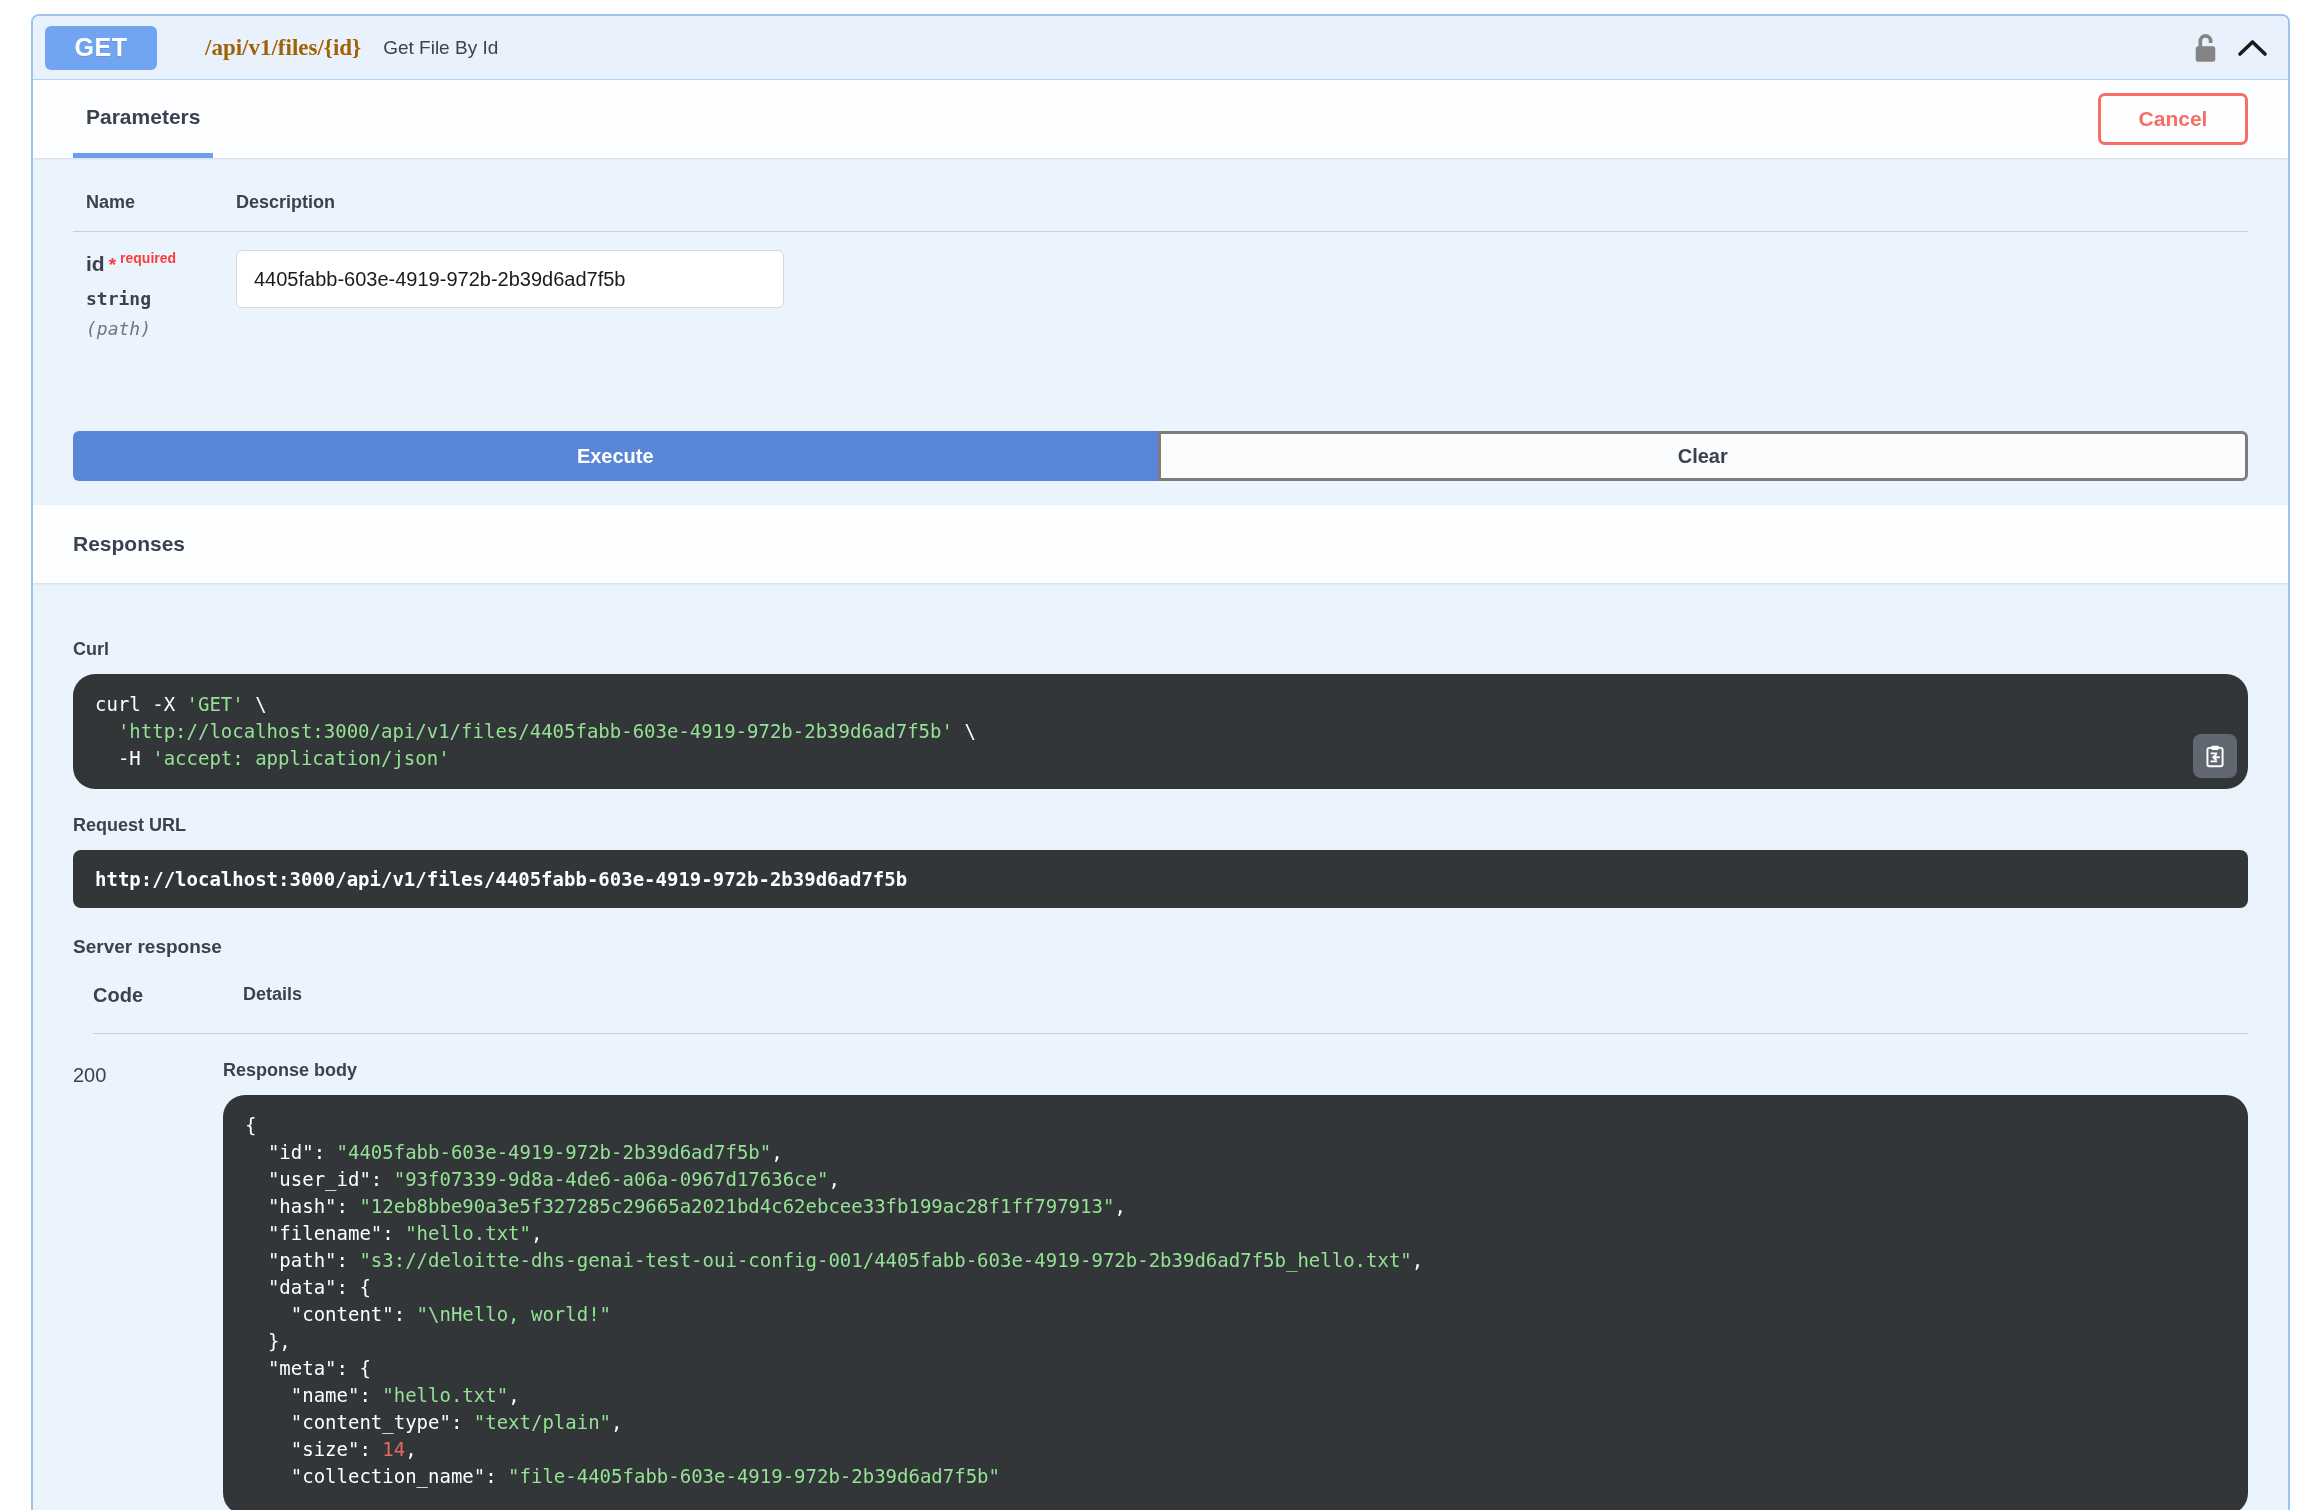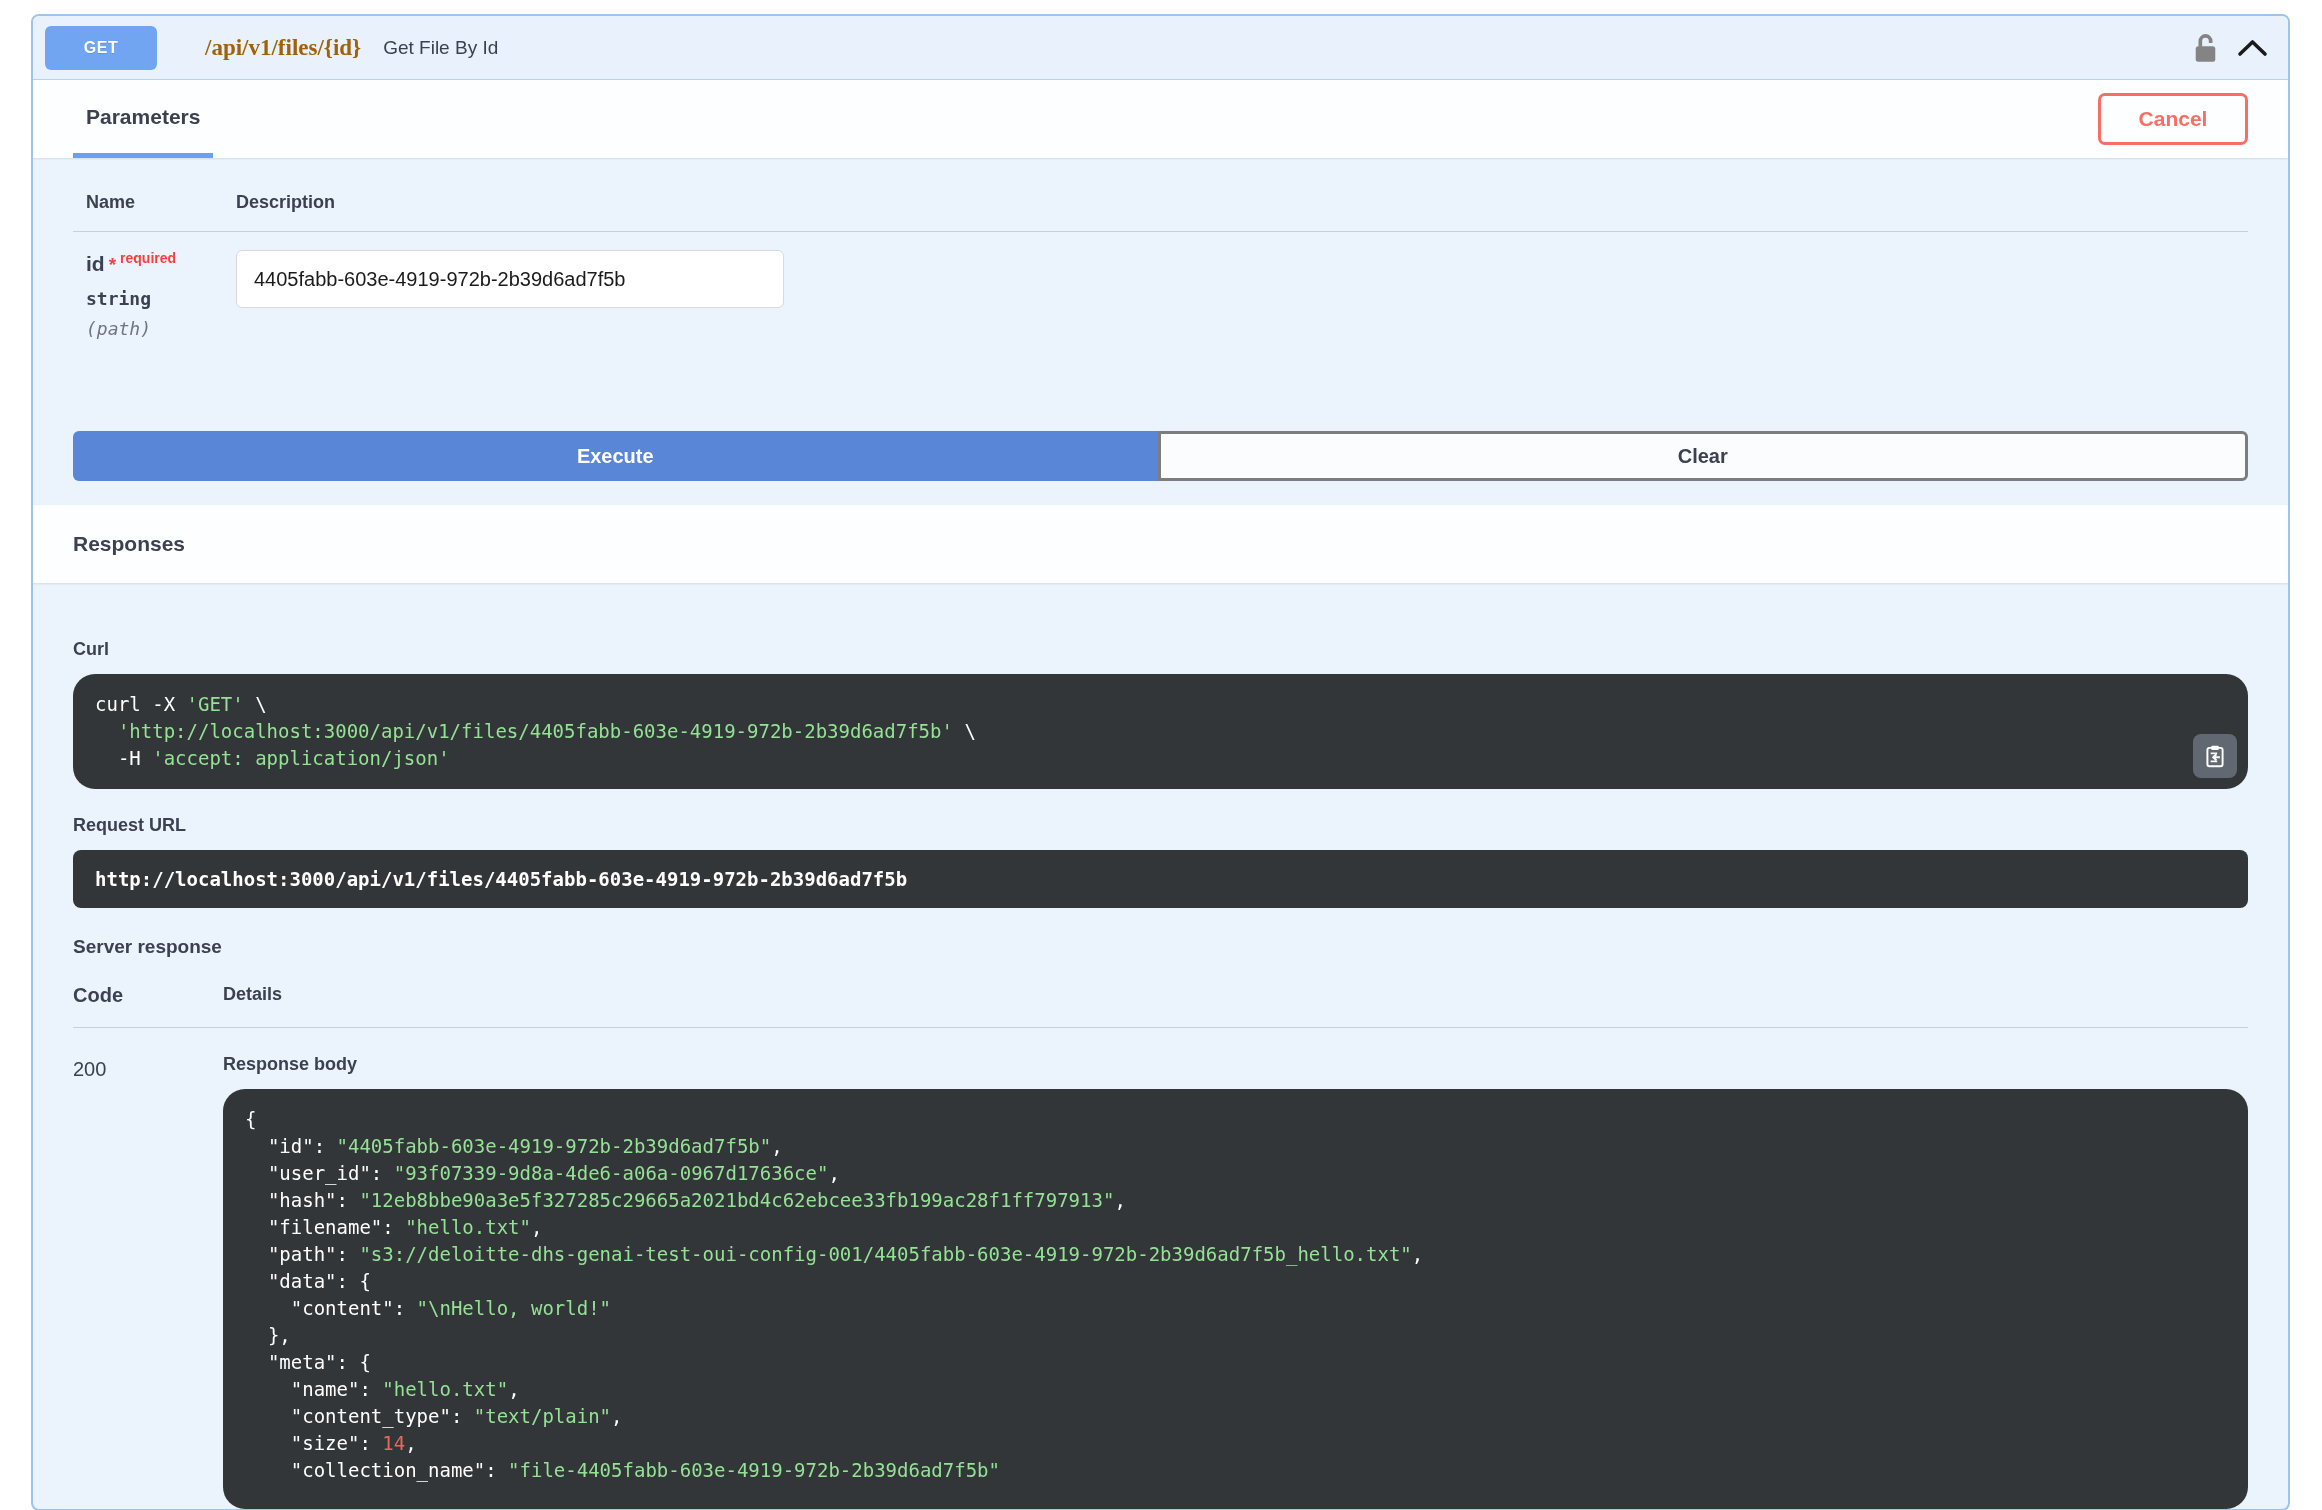--- a/index.html
+++ b/index.html
@@ -12,21 +12,21 @@
     overflow:hidden;
   }
 
   
   .summary{
     display:flex; align-items:center; height:64px; padding:0 20px 0 12px;
     border-bottom:1px solid #b5d3f2; background:#e9f2fc; cursor:pointer;
   }
   .method-badge{
     width:112px; height:44px; border-radius:6px; background:#72a5f1;
-    color:#fff; font-weight:bold; font-size:16px; letter-spacing:.5px;
+    color:#fff; font-weight:bold; font-size:25px; letter-spacing:.5px;
     display:flex; align-items:center; justify-content:center;
     text-shadow:0 1px 0 rgba(0,0,0,.1);
   }
   .summary-path{ margin-left:48px; font-family:Liberation Serif, serif;
     font-weight:bold; font-size:23px; color:#a16207; }
   .summary-desc{ margin-left:22px; font-size:19px; color:#3b4151; }
   .summary-spacer{ flex:1; }
   .lock-btn{ background:none; border:none; cursor:pointer; margin-right:20px; display:flex; }
   .chevron-btn{ background:none; border:none; cursor:pointer; display:flex; }
 
@@ -89,22 +89,22 @@
     border-radius:8px; border:none; background:#757d8ab3; cursor:pointer;
     display:flex; align-items:center; justify-content:center;
   }
   .url-block{
     background:#333639; border-radius:8px; height:58px; display:flex; align-items:center;
     padding:0 22px; color:#fff; font-family:"DejaVu Sans Mono", monospace;
     font-size:19px; font-weight:bold; white-space:pre;
   }
   .mt26{ margin-top:26px; } .mt28{ margin-top:28px; }
   .server-resp-label{ font-size:19px; font-weight:bold; }
-  .resp-table-head{ display:grid; grid-template-columns:150px 1fr; padding-bottom:20px;
-    border-bottom:1px solid rgba(59,65,81,.2); margin-top:26px; }
+  .resp-table-head{ display:grid; grid-template-columns:150px 1fr; padding-bottom:26px;
+    border-bottom:1px solid rgba(59,65,81,.2); margin-top:26px;margin-left:20px; }
   .resp-table-head .code-h{ font-size:20px; font-weight:bold; }
   .resp-table-head .details-h{ font-size:18px; font-weight:bold; }
   .resp-row{ display:grid; grid-template-columns:150px 1fr; padding-top:26px; }
   .status-code{ font-size:20px; padding-top:4px; }
   .resp-body-block{ min-height:420px; }
 
   .tok-str{ color:#94e294; }
   .tok-num{ color:#e5695e; }
 </style>
 </head>

